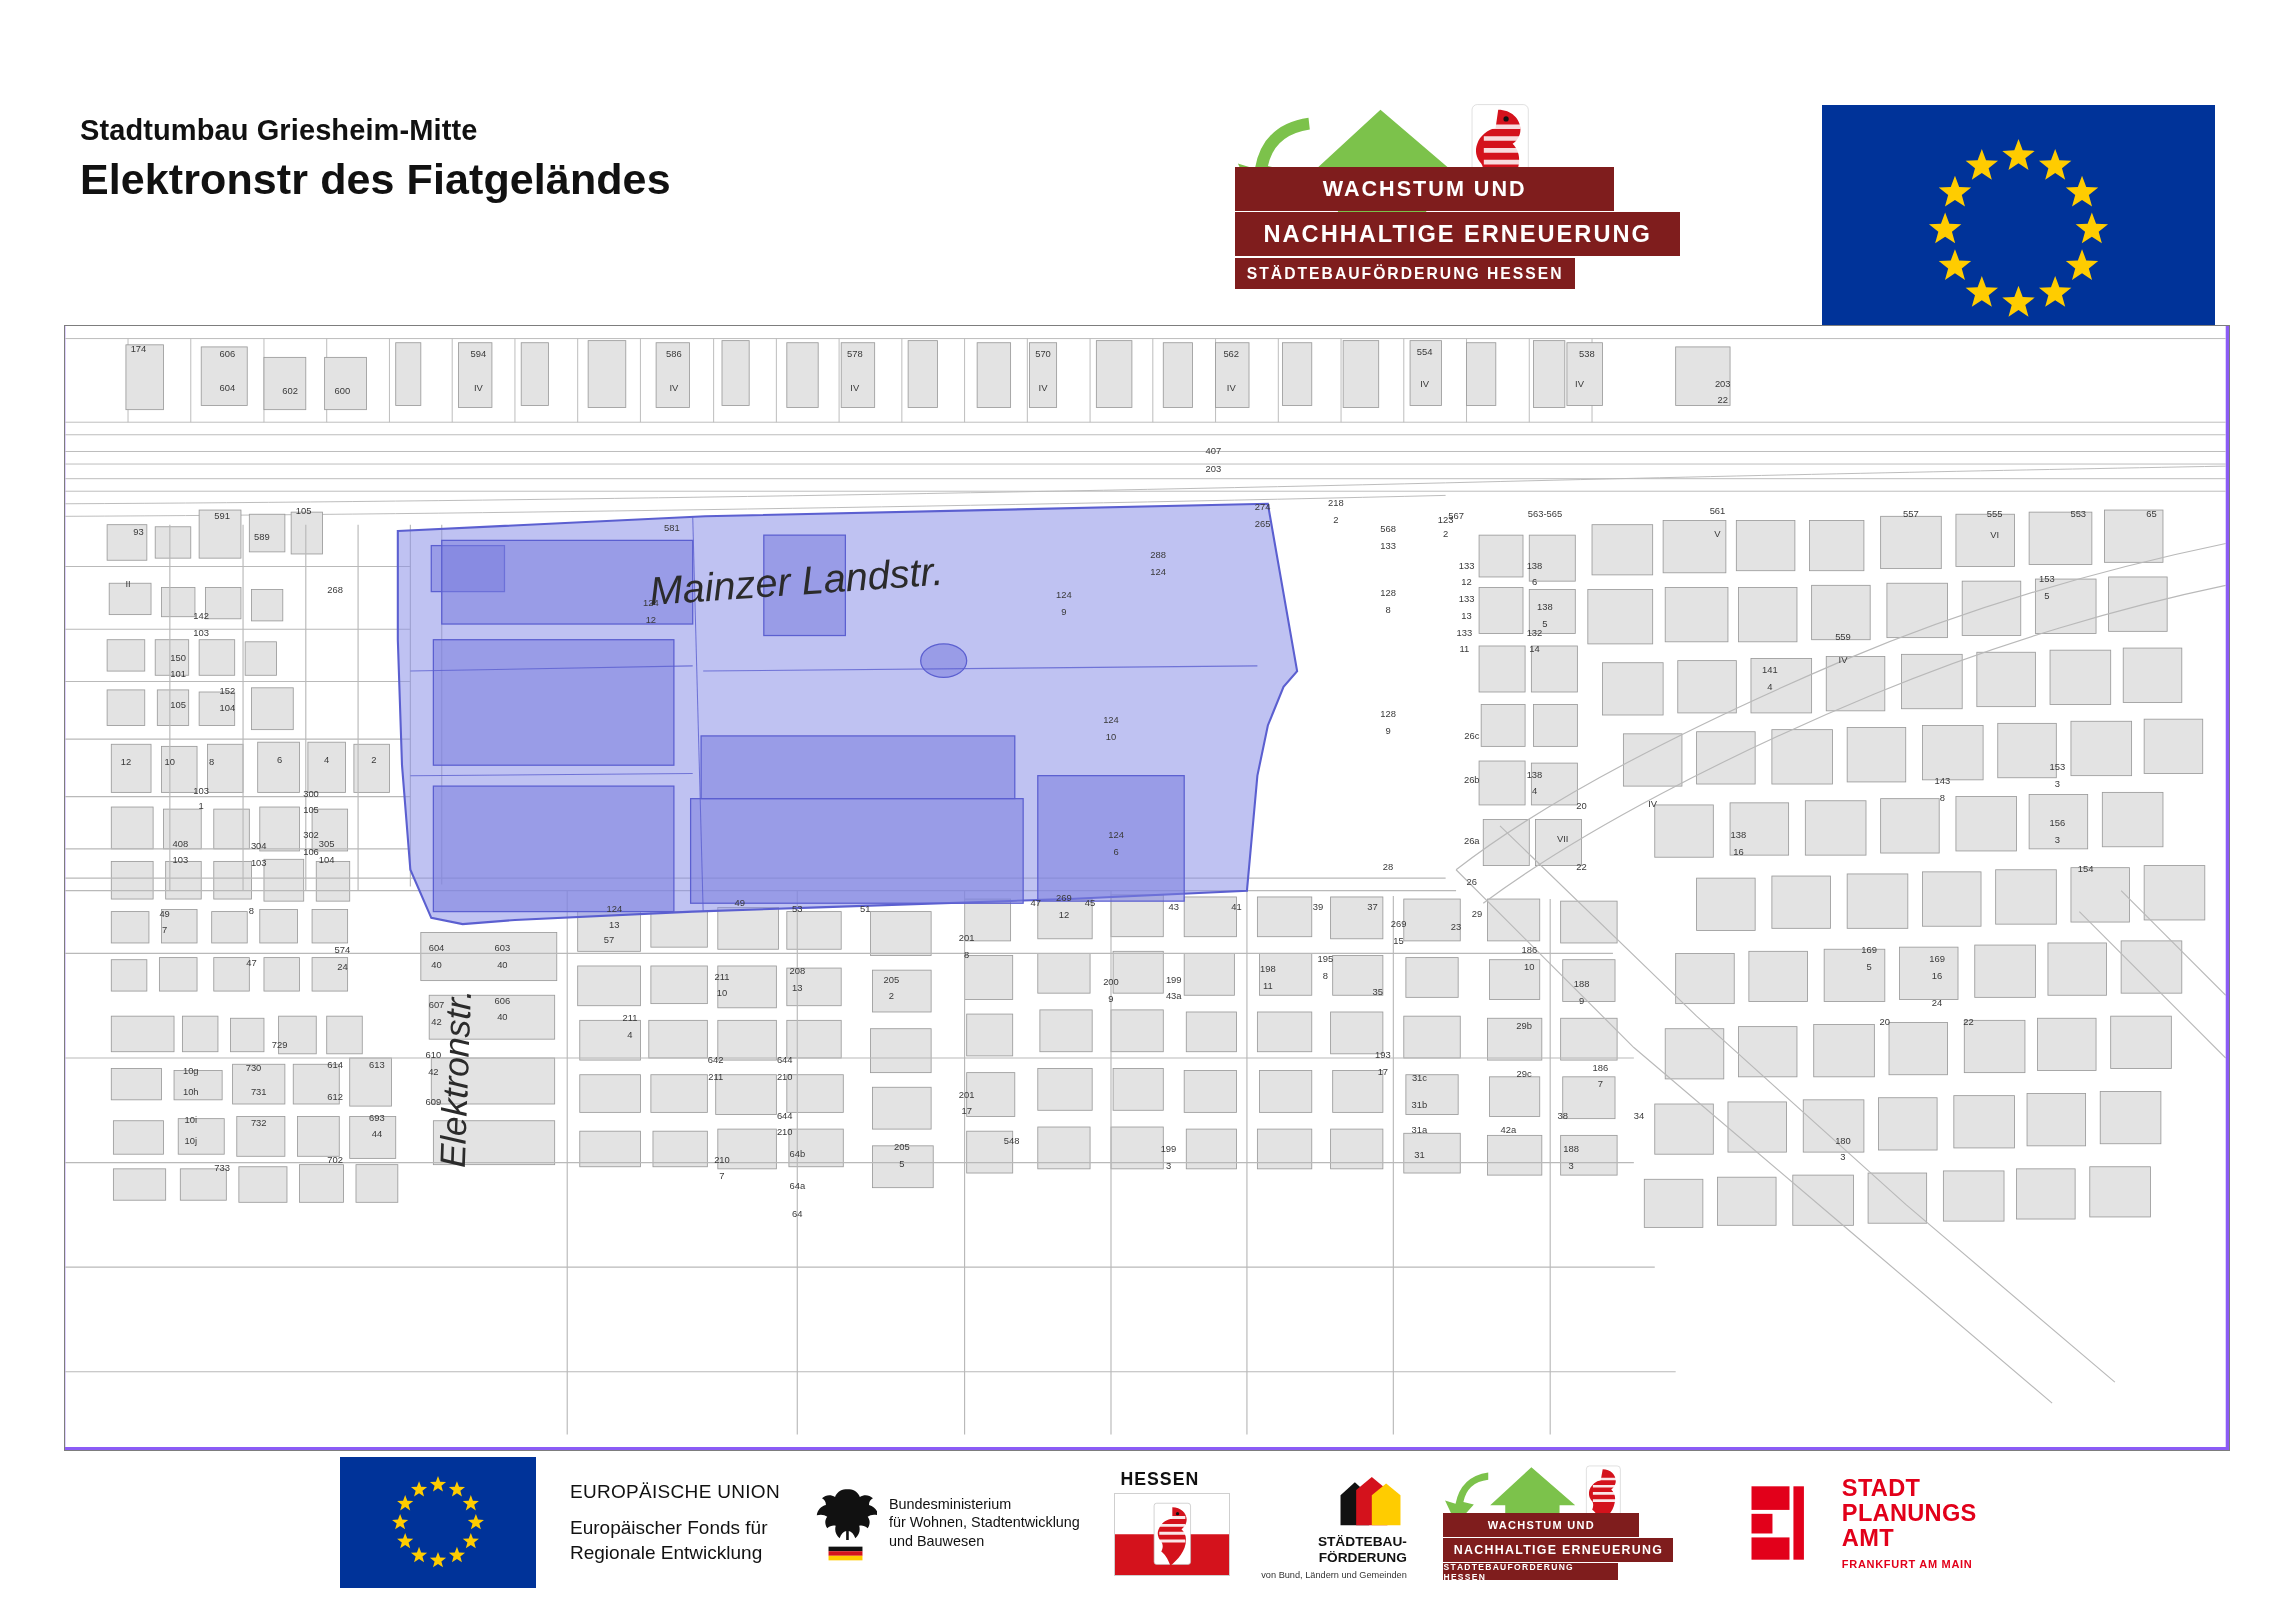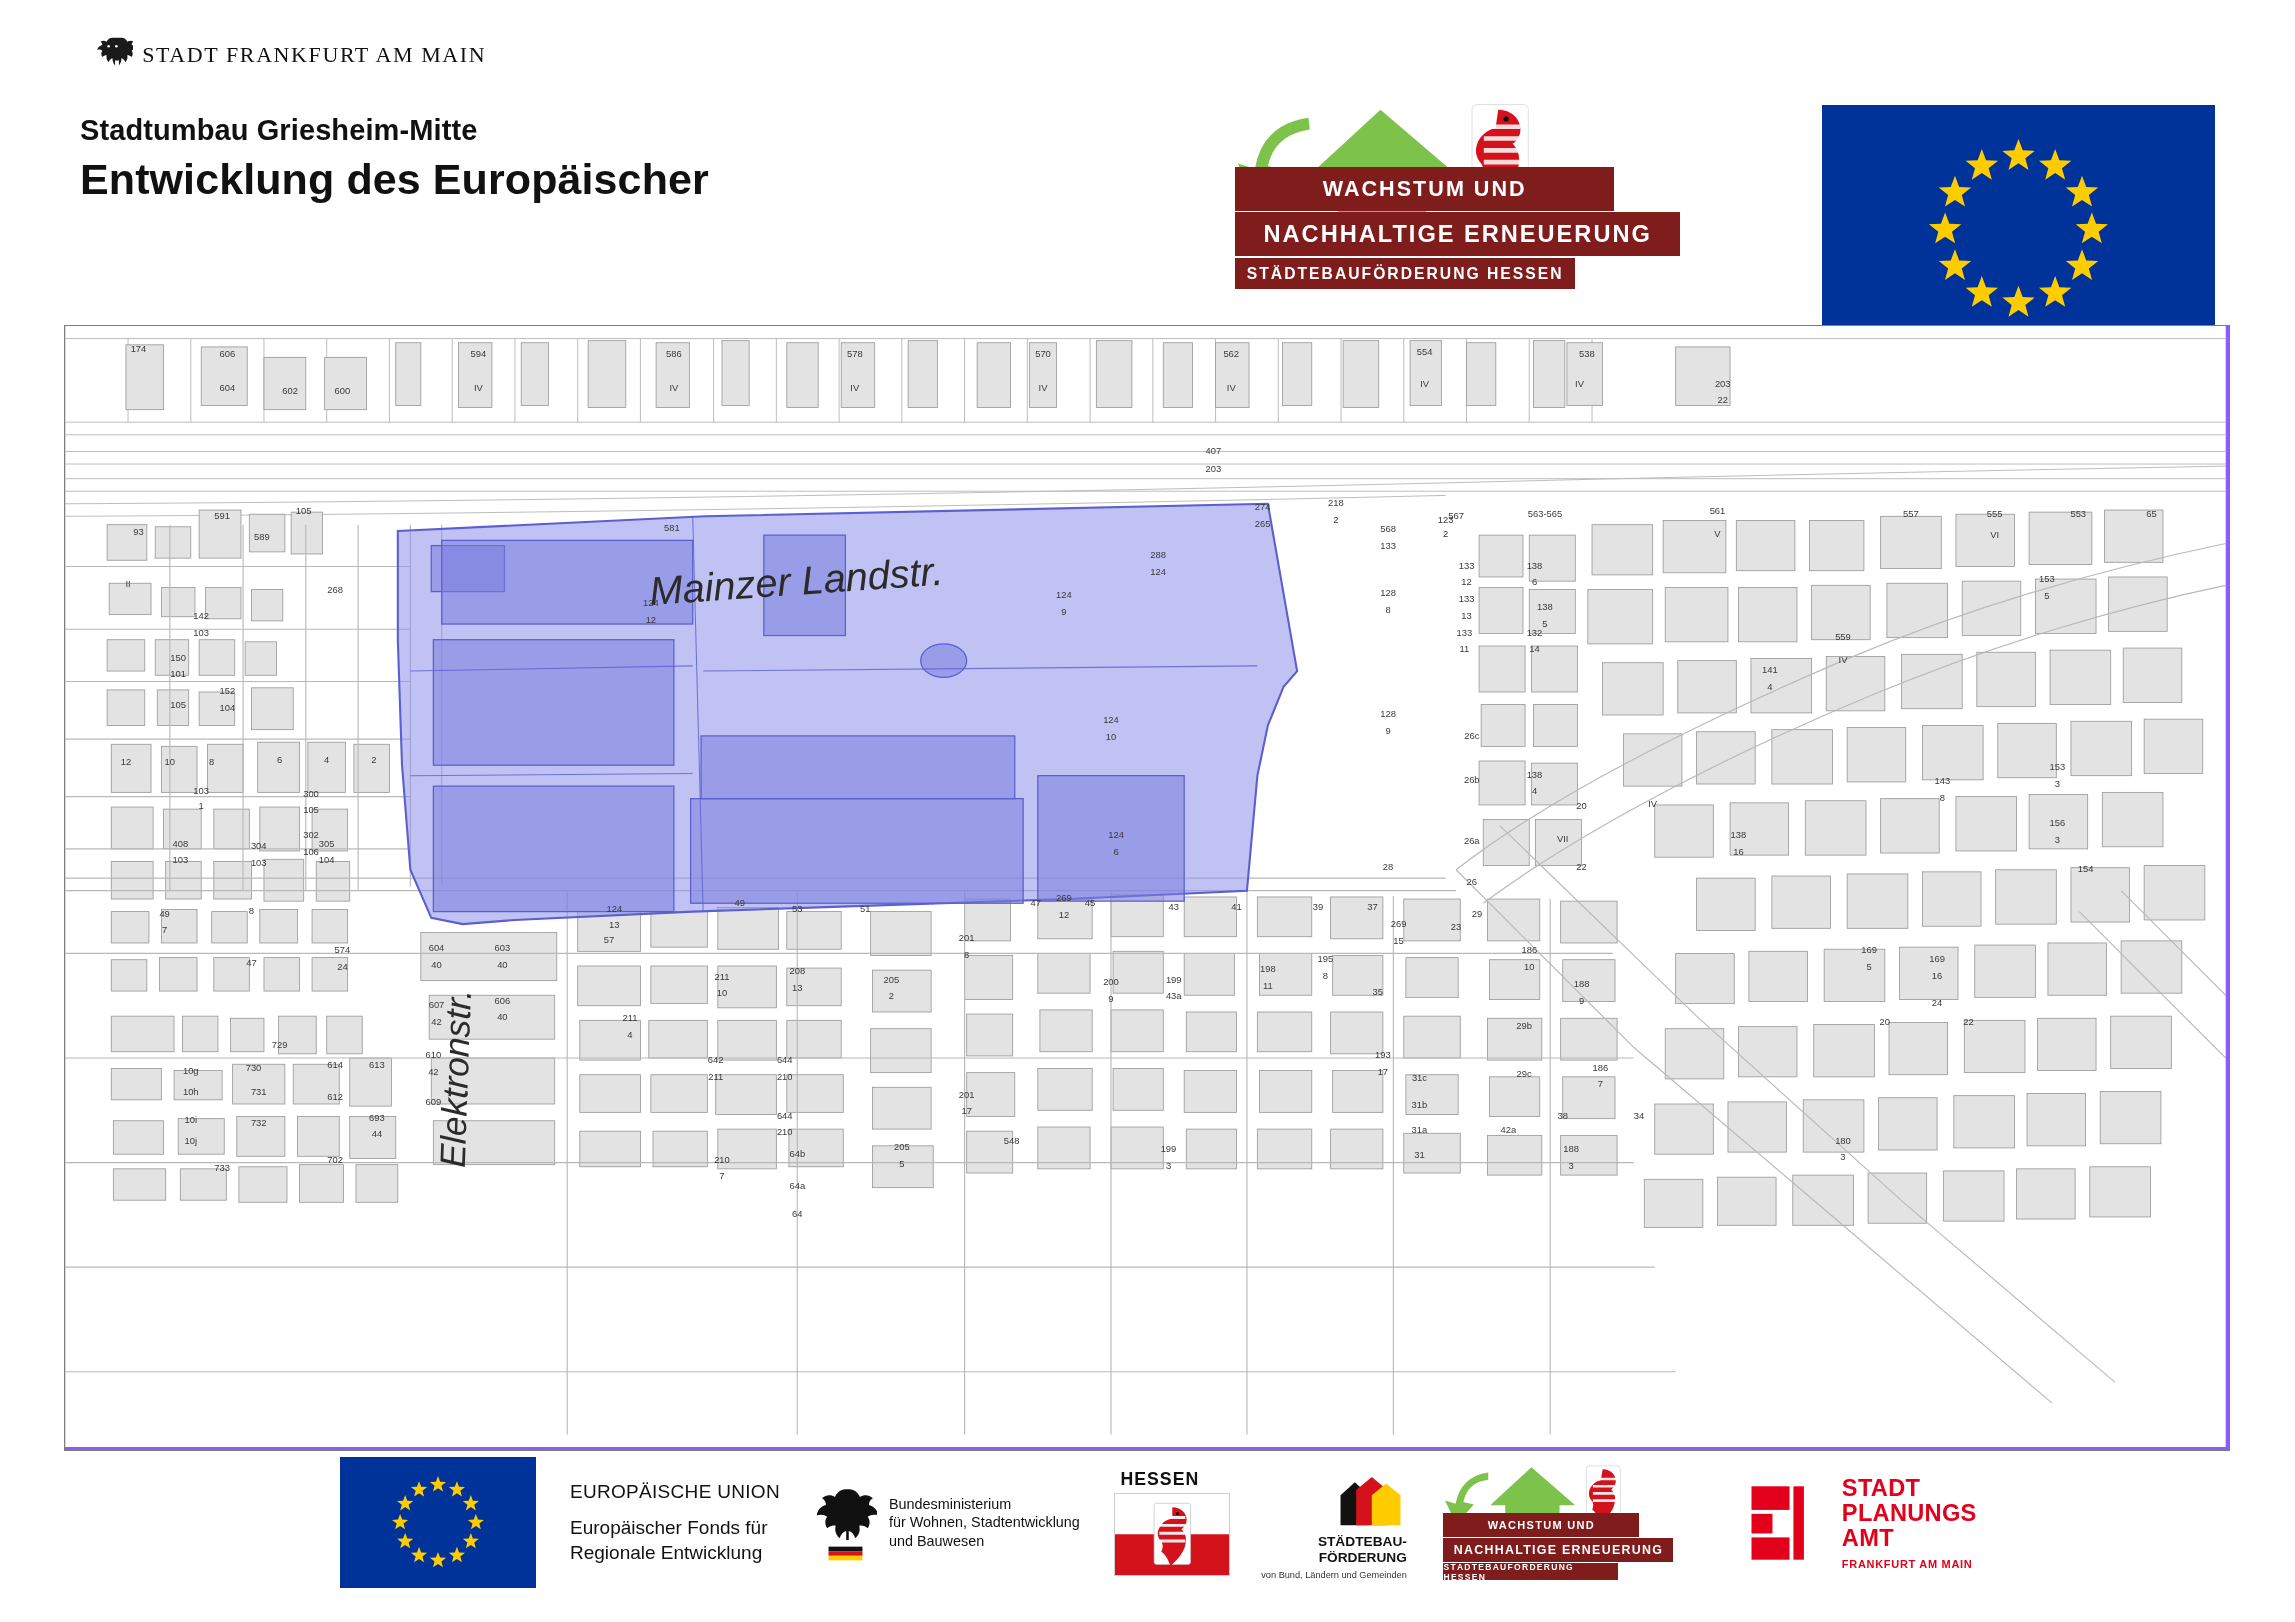--- a/index.html
+++ b/index.html
@@ -204,34 +204,24 @@
     font-size: 11px;
     letter-spacing: 0.7px;
     margin-top: 7px;
   }
 </style>
 </head>
 <body>
 
 <div id="header">
 
-  <div id="city-logo">
-    <svg class="eagle" viewBox="0 0 64 64">
-      <path d="M32 6c-5 0-8 3-9 6-3-2-7-2-10 0 2 1 3 3 3 5-4 1-7 4-8 8 3-1 6-1 8 1-2 3-2 7 0 10 2-2 4-3 7-3-1 4 0 8 3 11 1-3 3-5 6-6 0 4 1 8 4 11v-8c2 1 4 1 6 0v8c3-3 4-7 4-11 3 1 5 3 6 6 3-3 4-7 3-11 3 0 5 1 7 3 2-3 2-7 0-10 2-2 5-2 8-1-1-4-4-7-8-8 0-2 1-4 3-5-3-2-7-2-10 0-1-3-4-6-9-6z" fill="#1a1a1a"></path>
-      <circle cx="26" cy="19" r="2" fill="#ffffff"></circle>
-      <circle cx="38" cy="19" r="2" fill="#ffffff"></circle>
-    </svg>
-    <div class="logo-text">
-      <span>STADT FRANKFURT AM MAIN</span>
-    </div>
-  </div>
 
   <div id="title-block">
     <p id="subtitle">Stadtumbau Griesheim-Mitte</p>
-    <p id="maintitle">Entwicklung des Europäischer</p>
+    <p id="maintitle">Elektronstr des Fiatgeländes</p>
   </div>
 
   <div id="wachstum-logo">
     <svg width="471" height="229" viewBox="0 0 720 350">
 
       <path d="M120 30 q-70 10 -82 78 l-26 -8 28 58 44 -48 -26 -6 q10 -48 64 -56 z" fill="#7cc24b"></path>
 
       <path d="M230 18 L340 112 L300 112 L300 185 L165 185 L165 112 L128 112 Z" fill="#7cc24b"></path>
 
       <g transform="translate(370,10)">

